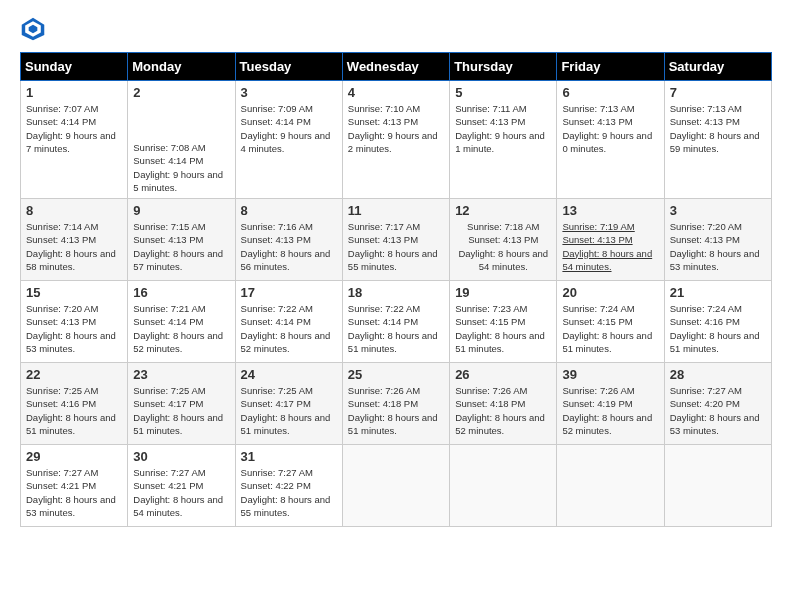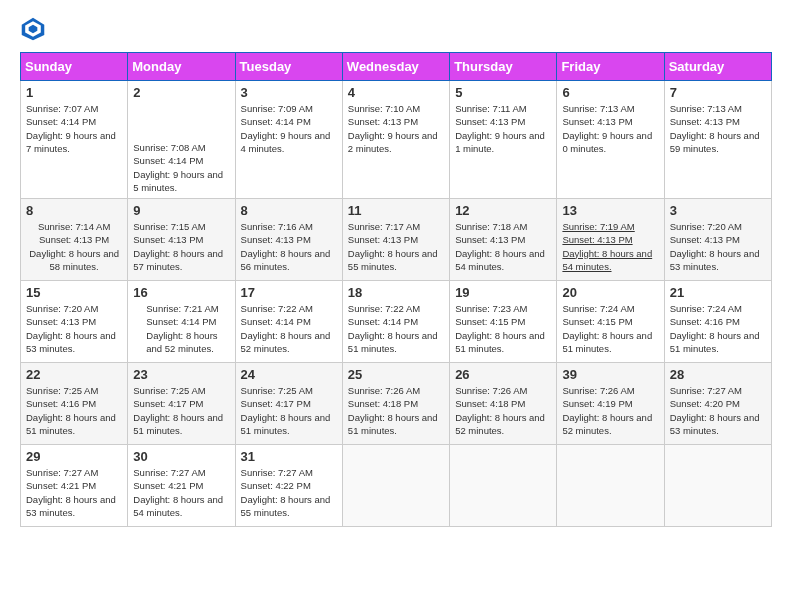--- a/index.html
+++ b/index.html
@@ -48,21 +48,21 @@
       font-size: 14px;
       color: #555;
       margin-top: 2px;
     }
     table {
       width: 100%;
       border-collapse: collapse;
       table-layout: fixed;
     }
     thead tr th {
-      background-color: #d946ef;
+      background-color: #000000;
       color: #fff;
       font-size: 13px;
       font-weight: bold;
       padding: 6px 4px;
       text-align: left;
       border: 1px solid #1565c0;
     }
     tbody tr td {
       border: 1px solid #ccc;
       vertical-align: top;
@@ -165,21 +165,21 @@
         <td>
           <span class="day-number">7</span>
           <div class="day-info" style="white-space: pre-line;">Sunrise: 7:13 AM
 Sunset: 4:13 PM
 Daylight: 8 hours and 59 minutes.</div>
         </td>
       </tr>
       <tr>
         <td>
           <span class="day-number">8</span>
-          <div class="day-info" style="white-space: pre-line; text-align: center;">Sunrise: 7:14 AM
+          <div class="day-info" style="white-space: pre-line;">Sunrise: 7:14 AM
 Sunset: 4:13 PM
 Daylight: 8 hours and 58 minutes.</div>
         </td>
         <td>
           <span class="day-number">9</span>
           <div class="day-info" style="white-space: pre-line;">Sunrise: 7:15 AM
 Sunset: 4:13 PM
 Daylight: 8 hours and 57 minutes.</div>
         </td>
         <td>
@@ -189,21 +189,21 @@
 Daylight: 8 hours and 56 minutes.</div>
         </td>
         <td>
           <span class="day-number">11</span>
           <div class="day-info" style="white-space: pre-line;">Sunrise: 7:17 AM
 Sunset: 4:13 PM
 Daylight: 8 hours and 55 minutes.</div>
         </td>
         <td>
           <span class="day-number">12</span>
-          <div class="day-info" style="white-space: pre-line;">Sunrise: 7:18 AM
+          <div class="day-info" style="white-space: pre-line; text-align: center;">Sunrise: 7:18 AM
 Sunset: 4:13 PM
 Daylight: 8 hours and 54 minutes.</div>
         </td>
         <td>
           <span class="day-number">13</span>
           <div class="day-info" style="white-space: pre-line; text-decoration: underline;">Sunrise: 7:19 AM
 Sunset: 4:13 PM
 Daylight: 8 hours and 54 minutes.</div>
         </td>
         <td>
@@ -215,21 +215,21 @@
       </tr>
       <tr>
         <td>
           <span class="day-number">15</span>
           <div class="day-info" style="white-space: pre-line;">Sunrise: 7:20 AM
 Sunset: 4:13 PM
 Daylight: 8 hours and 53 minutes.</div>
         </td>
         <td>
           <span class="day-number">16</span>
-          <div class="day-info" style="white-space: pre-line; margin-left: 13px;">Sunrise: 7:21 AM
+          <div class="day-info" style="white-space: pre-line;">Sunrise: 7:21 AM
 Sunset: 4:14 PM
 Daylight: 8 hours and 52 minutes.</div>
         </td>
         <td>
           <span class="day-number">17</span>
           <div class="day-info" style="white-space: pre-line;">Sunrise: 7:22 AM
 Sunset: 4:14 PM
 Daylight: 8 hours and 52 minutes.</div>
         </td>
         <td>

